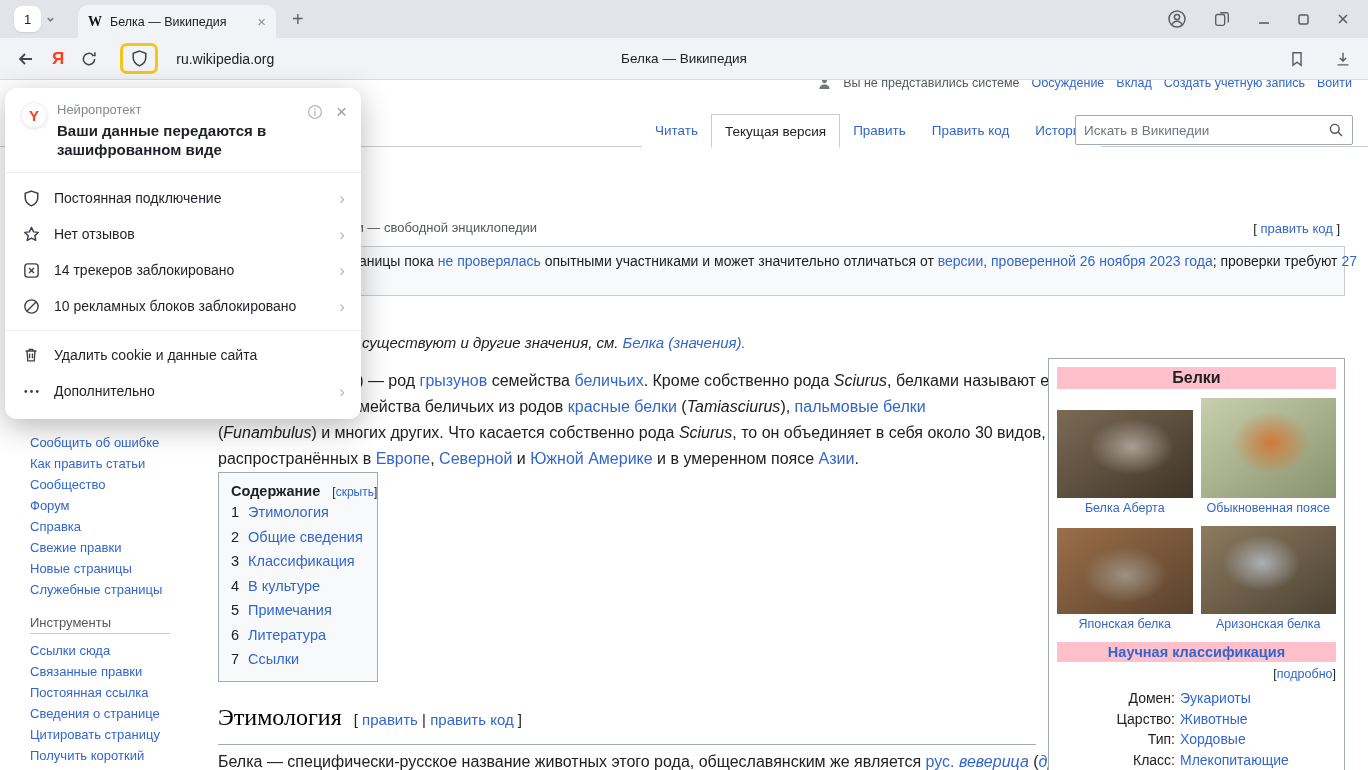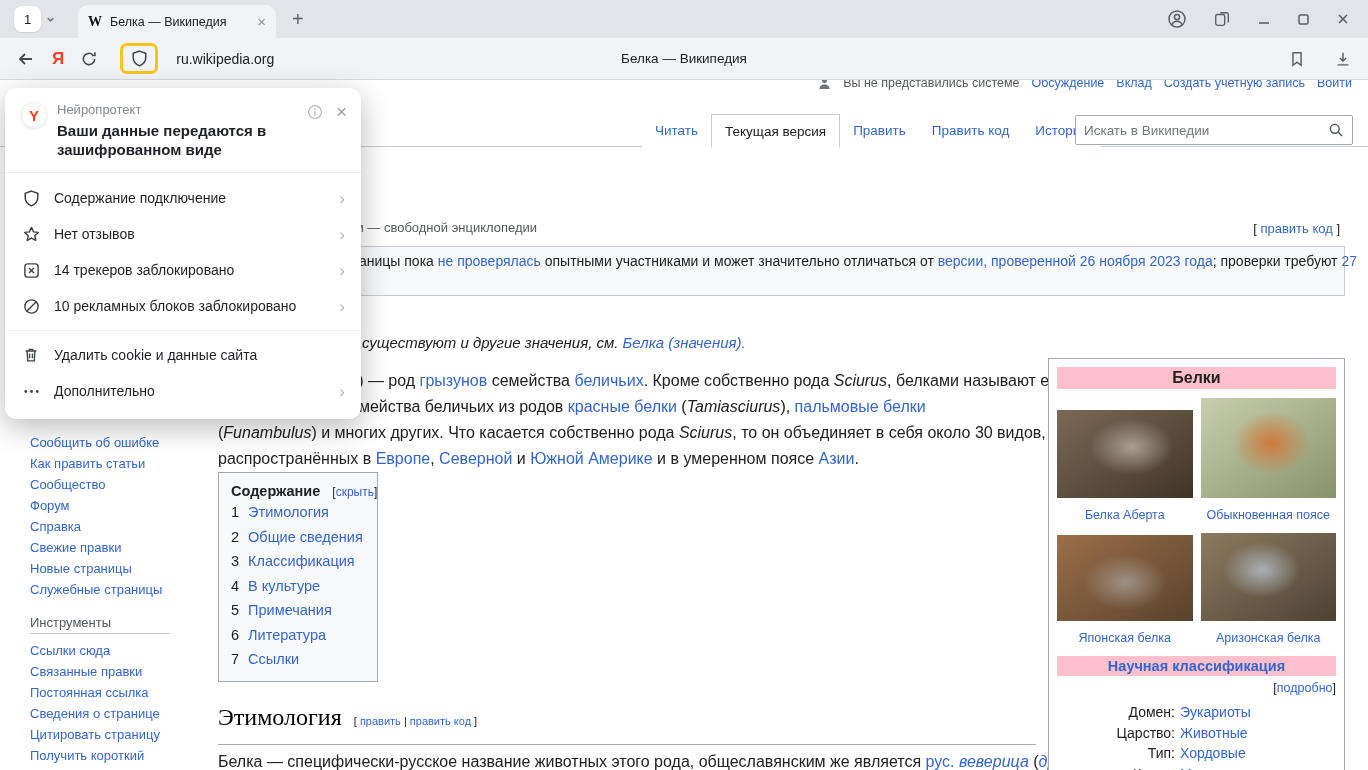--- a/index.html
+++ b/index.html
@@ -53,33 +53,33 @@
 .para .line{line-height:26px;height:26px;white-space:nowrap}
 
 .toc{position:absolute;left:218px;top:392px;width:160px;border:1px solid #a2a9b1;background:#f8f9fa;padding:9px 12px}
 .toc-title{font-weight:bold;font-size:14.5px}
 .toc-hide{font-size:12px;margin-left:12px;white-space:nowrap}
 .toc-item{font-size:14.5px;line-height:24.5px;display:flex;gap:9px;white-space:nowrap}
 .toc-item .num{color:#202122}
 
 .h2{position:absolute;left:218px;top:624px;display:flex;align-items:baseline}
 .h2 .ht{font-family:"Liberation Serif","DejaVu Serif",serif;font-size:24px;color:#000}
-.h2-edit{font-size:11px;margin-left:12px;white-space:nowrap}
+.h2-edit{font-size:15px;margin-left:12px;white-space:nowrap}
 .h2-line{position:absolute;left:218px;top:664px;width:818px;height:1px;background:#a2a9b1}
 .lastline{position:absolute;left:218px;top:673px;font-size:16px;white-space:nowrap}
 
 .infobox{position:absolute;left:1048px;top:278px;width:297px;border:1px solid #a2a9b1;background:#fff;padding:8px;font-size:13px}
 .ib-title{background:#ffc0cb;text-align:center;font-weight:bold;font-size:16px;padding:2px 0;color:#202122}
 .ib-grid{display:grid;grid-template-columns:1fr 1fr;gap:10px 8px;margin-top:9px;align-items:end}
 .ib-cell .img{width:100%;cursor:pointer}
 .ib-cell:nth-child(1) .img{height:88px;background:radial-gradient(60px 40px at 55% 42%,#a99f94 0%,rgba(169,159,148,0) 70%),linear-gradient(145deg,#7b6a55,#3f3427)}
 .ib-cell:nth-child(2) .img{height:100px;background:radial-gradient(55px 45px at 52% 45%,#d07a3a 0%,rgba(208,122,58,0) 70%),linear-gradient(145deg,#c9cfae,#88926b)}
 .ib-cell:nth-child(3) .img{height:86px;background:radial-gradient(60px 40px at 50% 55%,#9c9183 0%,rgba(156,145,131,0) 70%),linear-gradient(145deg,#9b6e49,#59422c)}
 .ib-cell:nth-child(4) .img{height:88px;background:radial-gradient(55px 40px at 45% 42%,#aab0b6 0%,rgba(170,176,182,0) 70%),linear-gradient(145deg,#8d7b60,#4c4233)}
-.ib-cap{display:block;text-align:center;color:#3366cc;font-size:12.5px;margin-top:10px;line-height:15px}
+.ib-cap{display:block;text-align:center;color:#3366cc;font-size:12.5px;margin-top:3px;line-height:15px}
 .ib-sci{background:#ffc0cb;text-align:center;font-weight:bold;font-size:14.5px;padding:2px 0;margin-top:10px;color:#3366cc}
 .ib-detail{text-align:right;font-size:12.5px;margin-top:5px}
 .ib-rows{margin-top:7px}
 .ib-row{display:flex;line-height:20.5px;font-size:14px}
 .ib-row .lab{width:118px;text-align:right;margin-right:5px;color:#202122}
 .ib-row .val{color:#3366cc}
 
 
 .popup{position:absolute;left:5px;top:88px;width:356px;background:#fff;border-radius:12px;box-shadow:0 8px 30px rgba(0,0,0,.28);z-index:60;padding-bottom:10px}
 .pp-head{display:flex;padding:14px 14px 13px 16px;border-bottom:1px solid #eceef1;position:relative}
@@ -357,21 +357,21 @@
       <span class="pp-x">×</span>
     </div>
   </div>
   <div class="pp-list">
       <div class="pp-item">
         <span class="pp-ic">
           <svg width="19" height="19" viewBox="0 0 20 20" fill="none" stroke="#3e434a" stroke-width="1.6">
             <path d="M10 2.2 L16.6 4.6 V9.3 C16.6 13.6 13.6 16.2 10 17.8 C6.4 16.2 3.4 13.6 3.4 9.3 V4.6 Z"></path>
           </svg>
         </span>
-        <span class="pp-label">Содержание подключение</span>
+        <span class="pp-label">Постоянная подключение</span>
         <span class="pp-chev">›</span>
       </div>
       <div class="pp-item">
         <span class="pp-ic">
           <svg width="19" height="19" viewBox="0 0 20 20" fill="none" stroke="#3e434a" stroke-width="1.5">
             <path d="M10 2.5 L12.2 7.2 L17.2 7.8 L13.5 11.2 L14.5 16.2 L10 13.7 L5.5 16.2 L6.5 11.2 L2.8 7.8 L7.8 7.2 Z" stroke-linejoin="round"></path>
           </svg>
         </span>
         <span class="pp-label">Нет отзывов</span>
         <span class="pp-chev">›</span>

